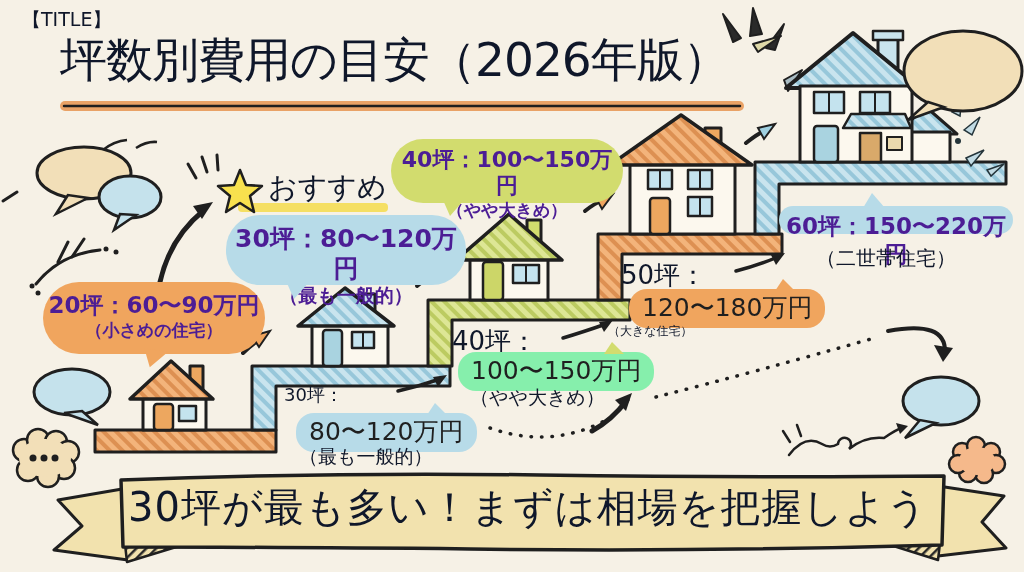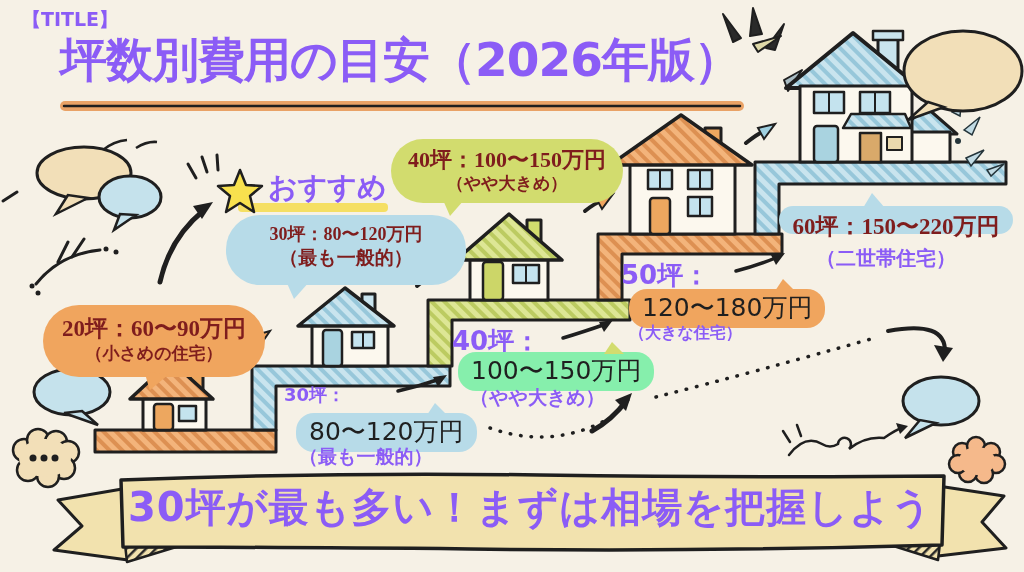--- a/index.html
+++ b/index.html
@@ -2,29 +2,29 @@
 <html><head>
 <meta charset="utf-8">
 <style>
   html,body{margin:0;padding:0;}
   body{
     width:1024px;height:572px;position:relative;overflow:hidden;
     background:#f6f1e6;
     font-family:"DejaVu Sans",sans-serif;
   }
   .scene{position:absolute;left:0;top:0;width:1024px;height:572px;}
-  .txt{position:absolute;color:#8b5cf6;font-weight:bold;white-space:nowrap;line-height:1;}
-  .bubble{position:absolute;text-align:center;color:#7f1d1d;font-weight:bold;box-sizing:border-box;font-family:Liberation Serif, serif;}
+  .txt{position:absolute;color:#0f172a;font-weight:normal;white-space:nowrap;line-height:1;}
+  .bubble{position:absolute;text-align:center;color:#4c1d95;font-weight:bold;box-sizing:border-box;}
   .bubble .l1{line-height:1.2;}
   .bubble .l2{line-height:1.25;}
   .b30t{left:226px;top:215px;width:240px;height:70px;background:#b7dbe8;border-radius:34px;padding-top:9px;}
-  .b30t .l1{font-size:18px;} .b30t .l2{font-size:19px;}
+  .b30t .l1{font-size:25px;} .b30t .l2{font-size:19px;}
   .b30t::after{content:"";position:absolute;left:60px;bottom:-14px;width:0;height:0;
     border-left:8px solid transparent;border-right:16px solid transparent;border-top:18px solid #b7dbe8;}
-  .b20{left:43px;top:282px;width:222px;height:72px;background:#f0a55e;border-radius:36px;padding-top:10px;margin-top:23px;}
+  .b20{left:43px;top:282px;width:222px;height:72px;background:#f0a55e;border-radius:36px;padding-top:10px;}
   .b20 .l1{font-size:23px;} .b20 .l2{font-size:17px;}
   .b20::after{content:"";position:absolute;left:100px;bottom:-14px;width:0;height:0;
     border-left:8px solid transparent;border-right:16px solid transparent;border-top:18px solid #f0a55e;transform:rotate(8deg);}
   .b40t{left:391px;top:139px;width:232px;height:64px;background:#d2dc6e;border-radius:32px;padding-top:8px;}
   .b40t .l1{font-size:22px;} .b40t .l2{font-size:17px;}
   .b40t::after{content:"";position:absolute;left:52px;bottom:-13px;width:0;height:0;
     border-left:7px solid transparent;border-right:14px solid transparent;border-top:16px solid #d2dc6e;}
   .b60{left:779px;top:206px;width:234px;height:28px;background:#b7dbe8;border-radius:22px;padding-top:7px;}
   .b60 .l1{font-size:23px;}
   .b60::before{content:"";position:absolute;left:84px;top:-13px;width:0;height:0;
@@ -285,15 +285,15 @@
 <div class="txt" style="left:284px;top:386px;font-size:18px;">30坪：</div>
 <div class="pill p30" style="left:296px;top:413px;">80〜120万円</div>
 <div class="txt" style="left:299px;top:447px;font-size:19px;">（最も一般的）</div>
 
 <div class="txt" style="left:452px;top:328px;font-size:26px;">40坪：</div>
 <div class="pill p40" style="left:458px;top:352px;">100〜150万円</div>
 <div class="txt" style="left:470px;top:388px;font-size:19px;">（やや大きめ）</div>
 
 <div class="txt" style="left:621px;top:262px;font-size:26px;">50坪：</div>
 <div class="pill p50" style="left:629px;top:289px;">120〜180万円</div>
-<div class="txt" style="left:629px;top:325px;font-size:16px;">（大きな住宅）</div>
+<div class="txt" style="left:608px;top:325px;font-size:12px;">（大きな住宅）</div>
 
 <div class="txt banner-text">30坪が最も多い！まずは相場を把握しよう</div>
 
 </body></html>

